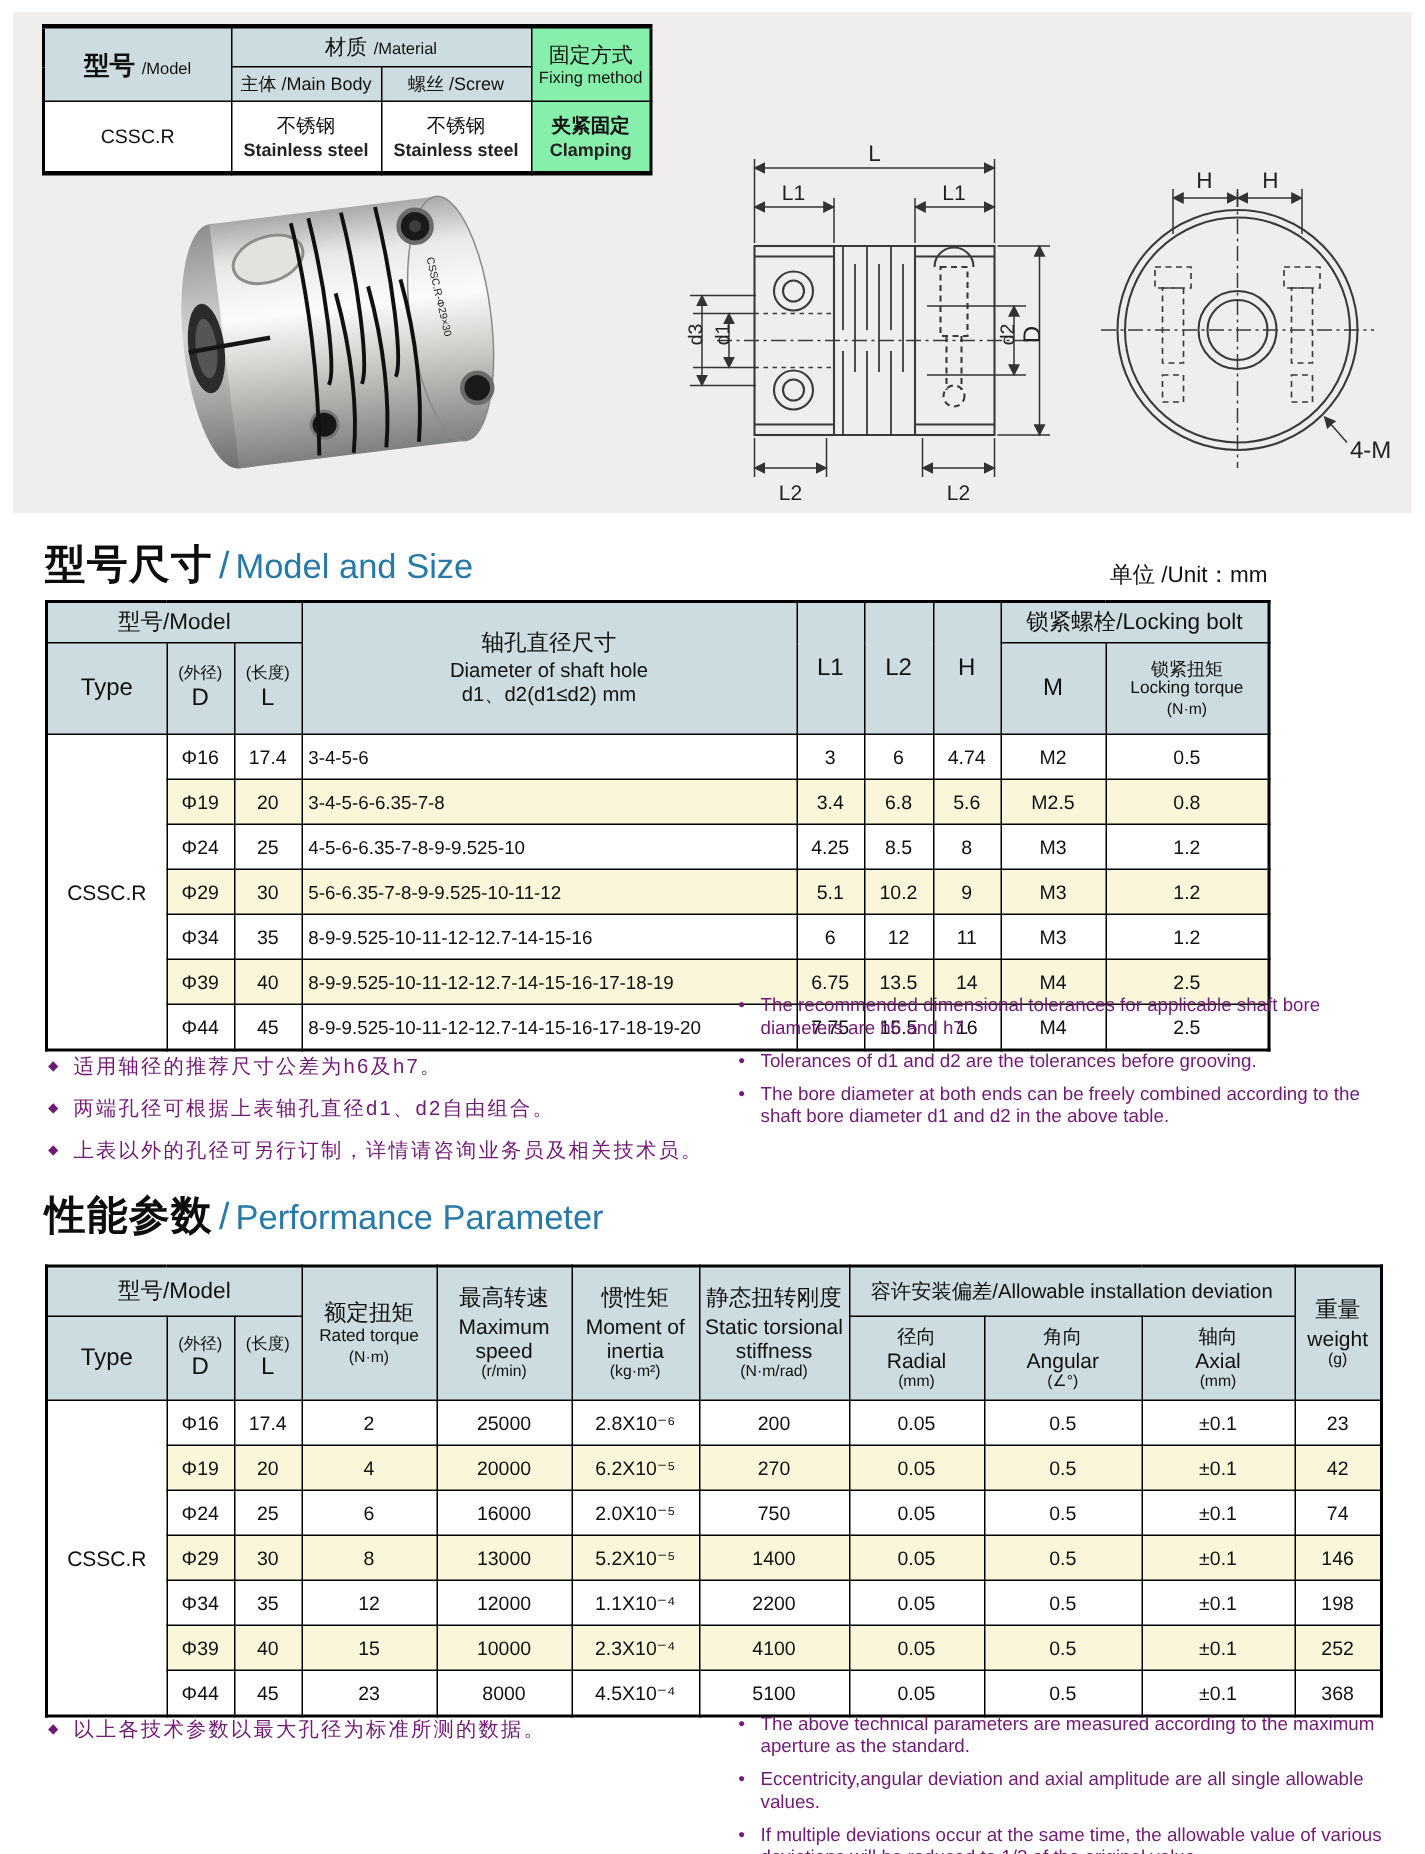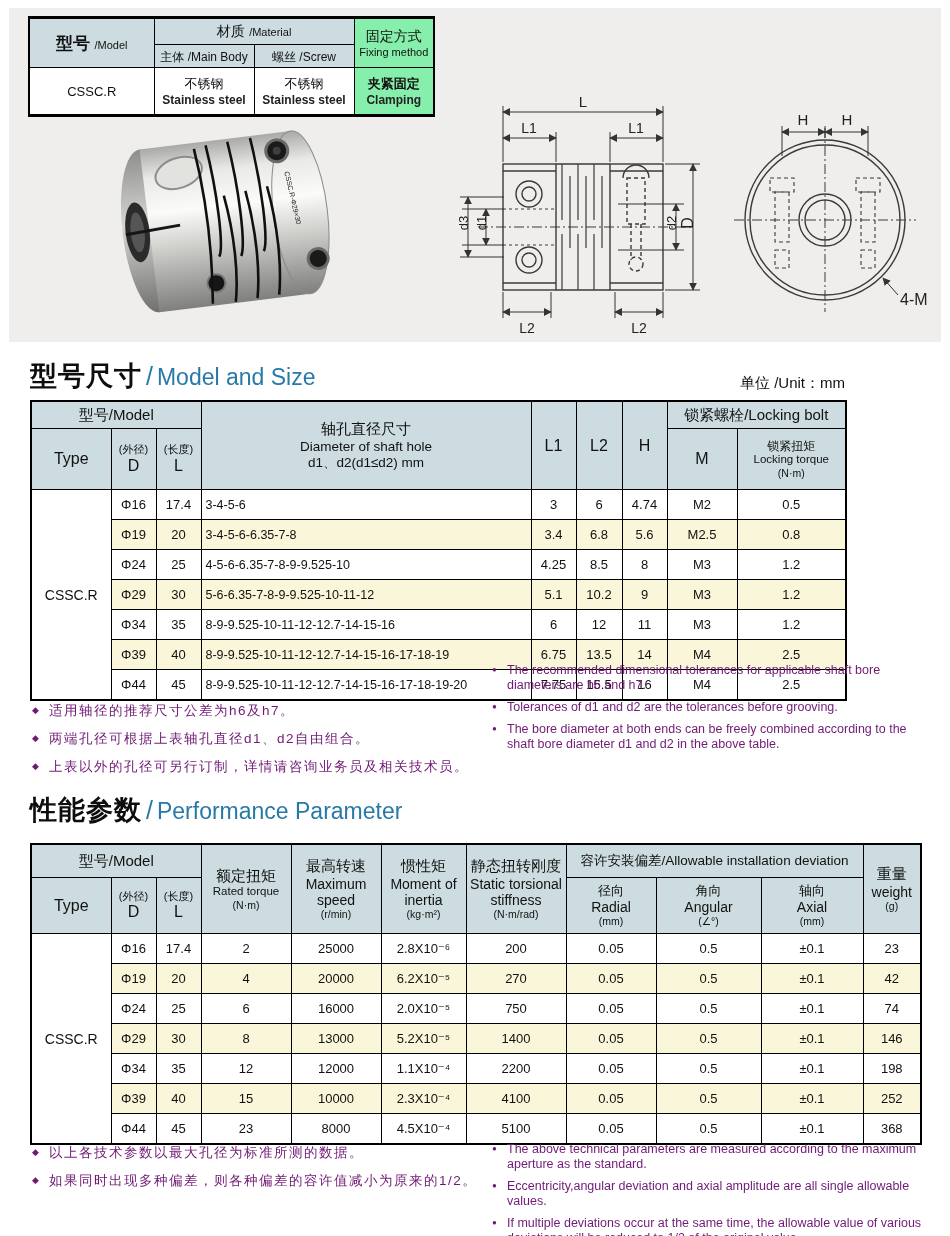--- a/index.html
+++ b/index.html
@@ -579,21 +579,20 @@
         <td>0.5</td>
         <td>±0.1</td>
         <td>368</td>
       </tr>
     </tbody>
 </table>
 
 <div class="notes cn" style="left:32px;top:1144px;width:455px">
   <ul>
     <li>以上各技术参数以最大孔径为标准所测的数据。</li>
-    <li>如果同时出现多种偏差，则各种偏差的容许值减小为原来的1/2。</li>
   </ul>
 </div>
 <div class="notes en" style="left:492px;top:1142px;width:448px">
   <ul>
     <li>The above technical parameters are measured according to the maximum aperture as the standard.</li>
     <li>Eccentricity,angular deviation and axial amplitude are all single allowable values.</li>
     <li>If multiple deviations occur at the same time, the allowable value of various deviations will be reduced to 1/2 of the original value.</li>
   </ul>
 </div>
 

